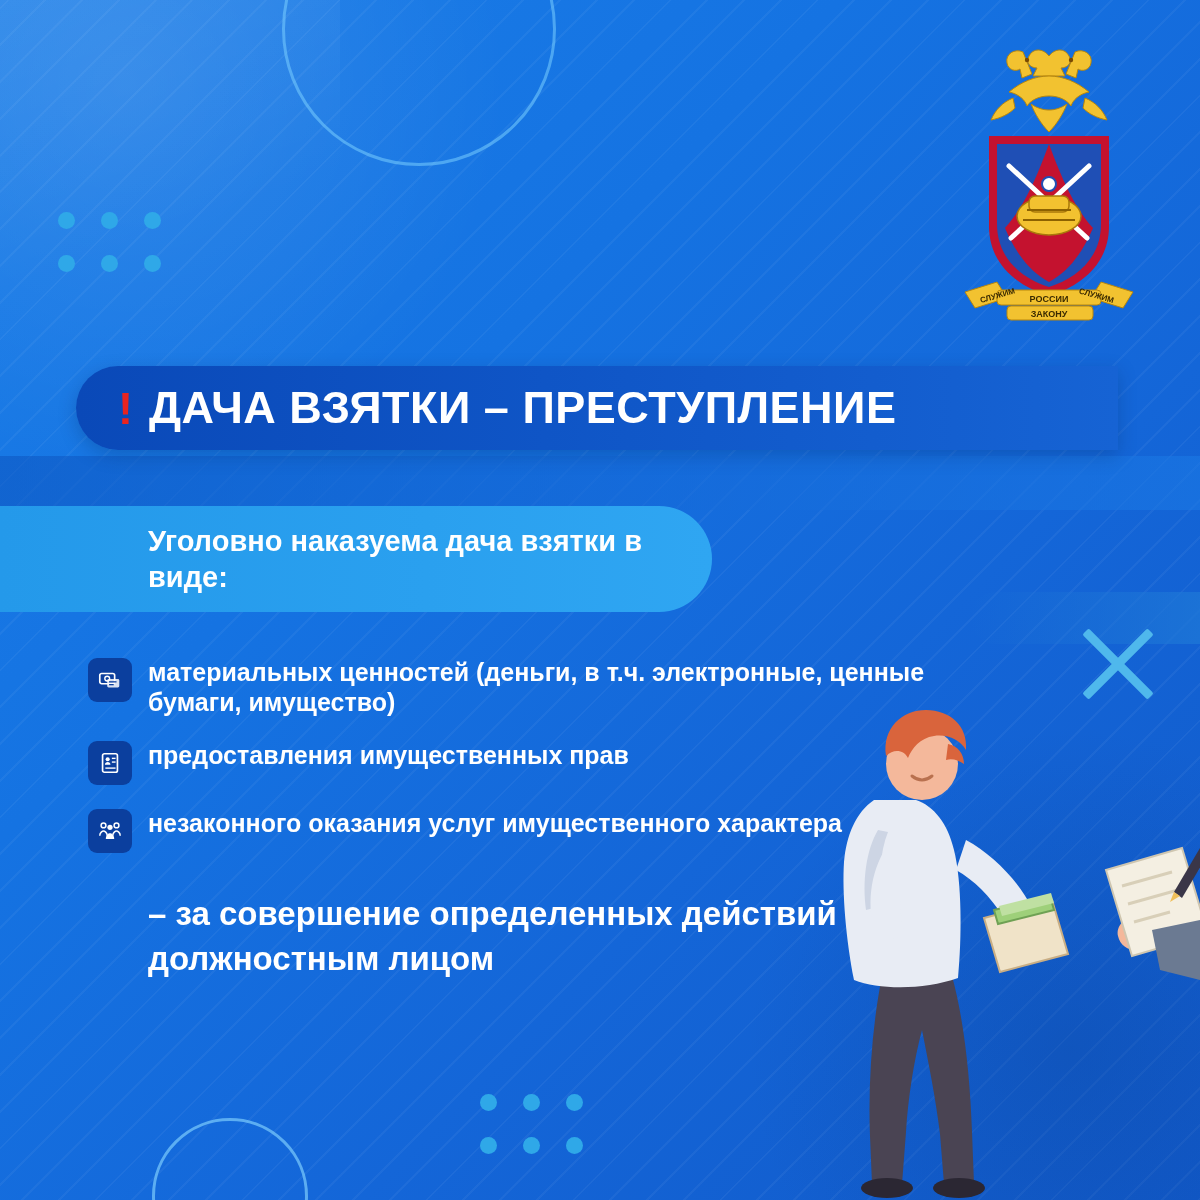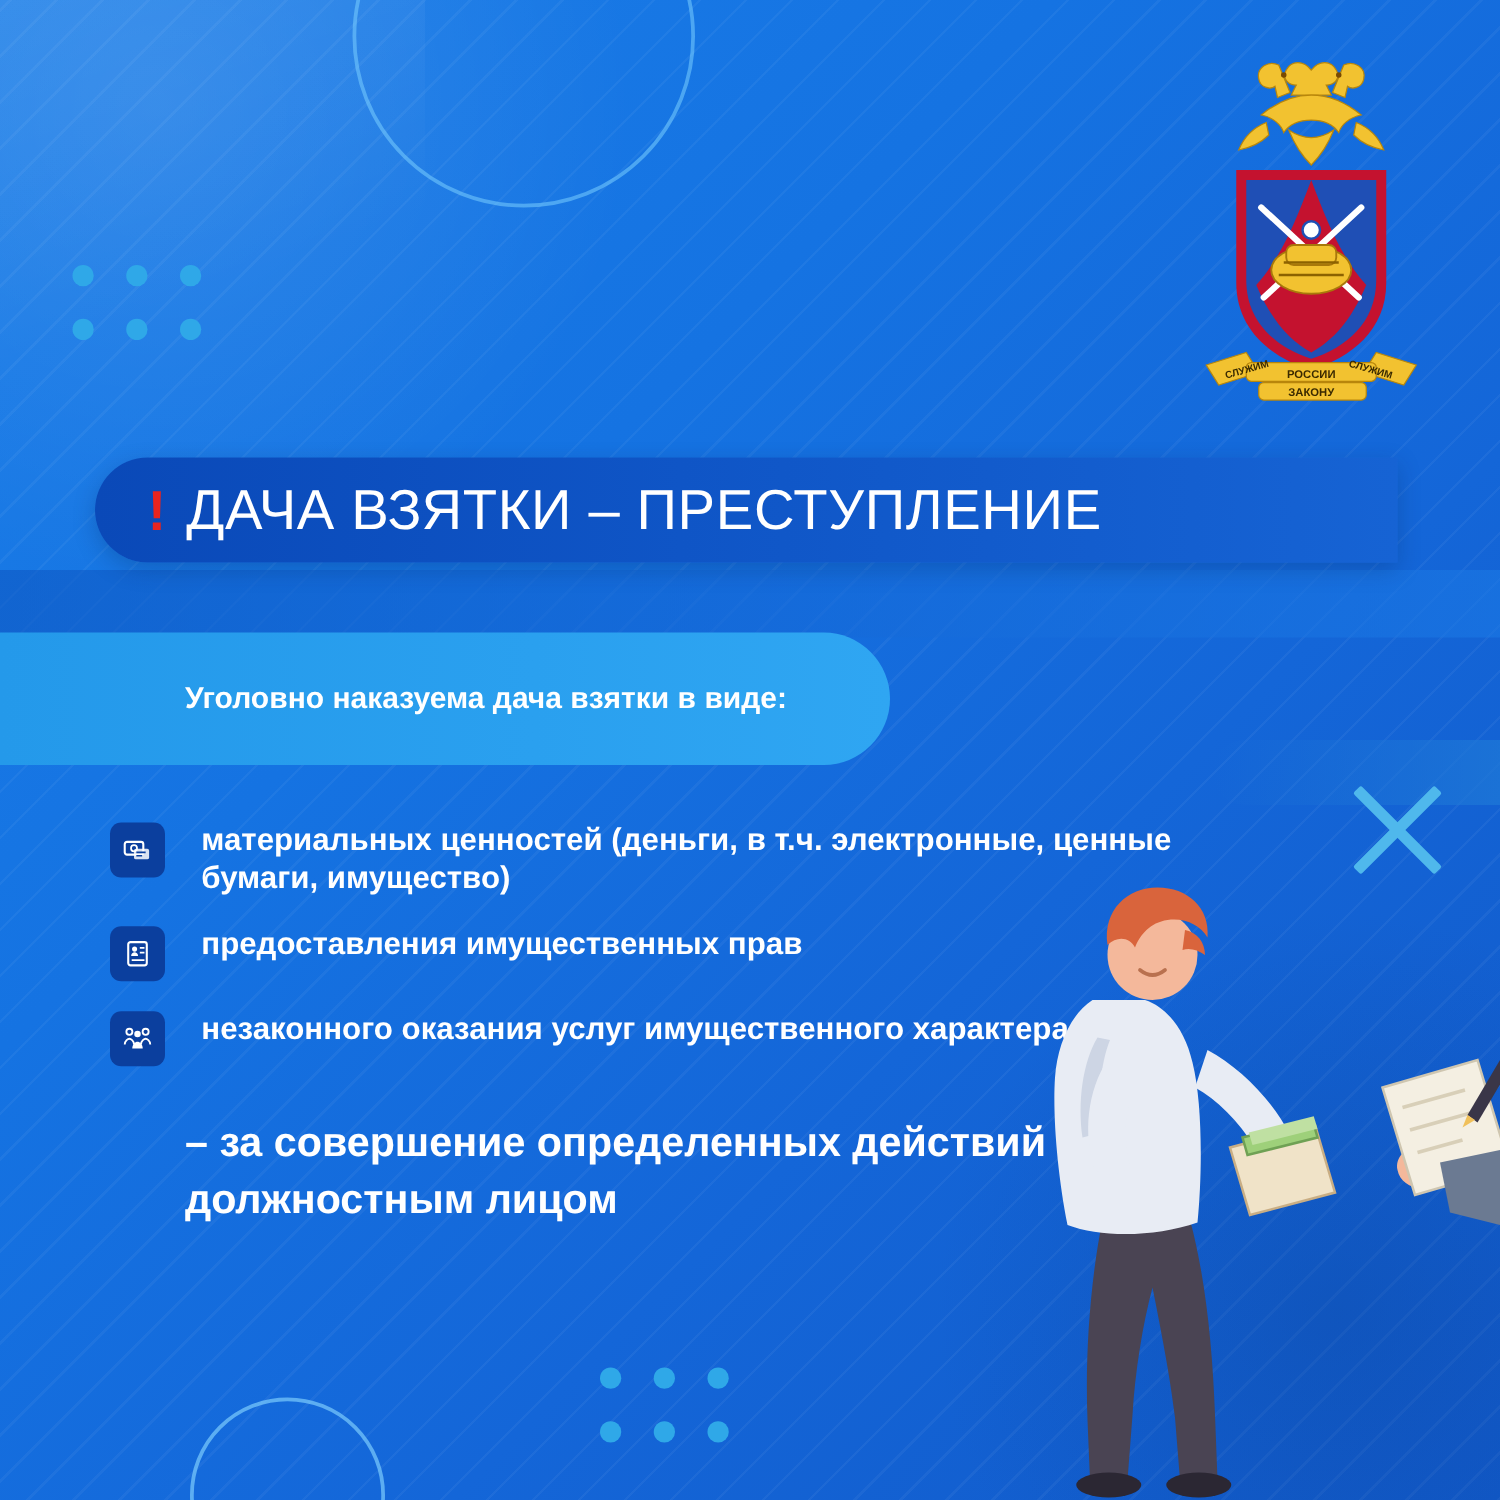--- a/index.html
+++ b/index.html
@@ -109,53 +109,52 @@
     border-radius:42px 0 0 42px;
     background:linear-gradient(90deg,#0a49b8 0%, #0f55c6 45%, #1663d4 100%);
     display:flex;align-items:center;
     box-shadow:0 6px 18px rgba(4,38,90,0.25);
   }
   .title-bang{
     color:#e8241f;font-size:45px;font-weight:bold;line-height:1;
     margin-left:42px;margin-right:16px;
   }
   .title-text{
-    color:#ffffff;font-size:45px;font-weight:normal;letter-spacing:0.5px;
+    color:#ffffff;font-size:45px;font-weight:bold;letter-spacing:0.5px;
     white-space:nowrap;
   }
 
   
   .sub-pill{
     position:absolute;left:0;top:506px;width:712px;height:106px;
     border-radius:0 53px 53px 0;
     background:linear-gradient(90deg,#2499ea 0%, #2aa0ef 60%, #2fa6f2 100%);
     display:flex;align-items:center;
   }
   .sub-text{
-    color:#ffffff;font-size:24px;font-weight:bold;line-height:1.25;
+    color:#ffffff;font-size:29px;font-weight:bold;line-height:1.25;
     margin-left:148px;
   }
 
   
   .list{
     position:absolute;left:88px;top:656px;width:880px;
   }
   .list-item{
     display:flex;align-items:flex-start;margin-bottom:22px;
   }
   .li-icon{
     flex:0 0 auto;width:44px;height:44px;border-radius:9px;
     background:#0b3f9e;
     display:flex;align-items:center;justify-content:center;
     margin-right:16px;margin-top:2px;
   }
   .li-text{
     color:#ffffff;font-size:25px;font-weight:bold;line-height:1.2;
     padding-top:1px;
-    margin-left:13px;
   }
   .closing{
     position:absolute;left:148px;top:892px;width:760px;
     color:#ffffff;font-size:33px;font-weight:bold;line-height:1.35;
   }
 
   
   .illustration{
     position:absolute;right:0;bottom:0;width:430px;height:520px;
   }

